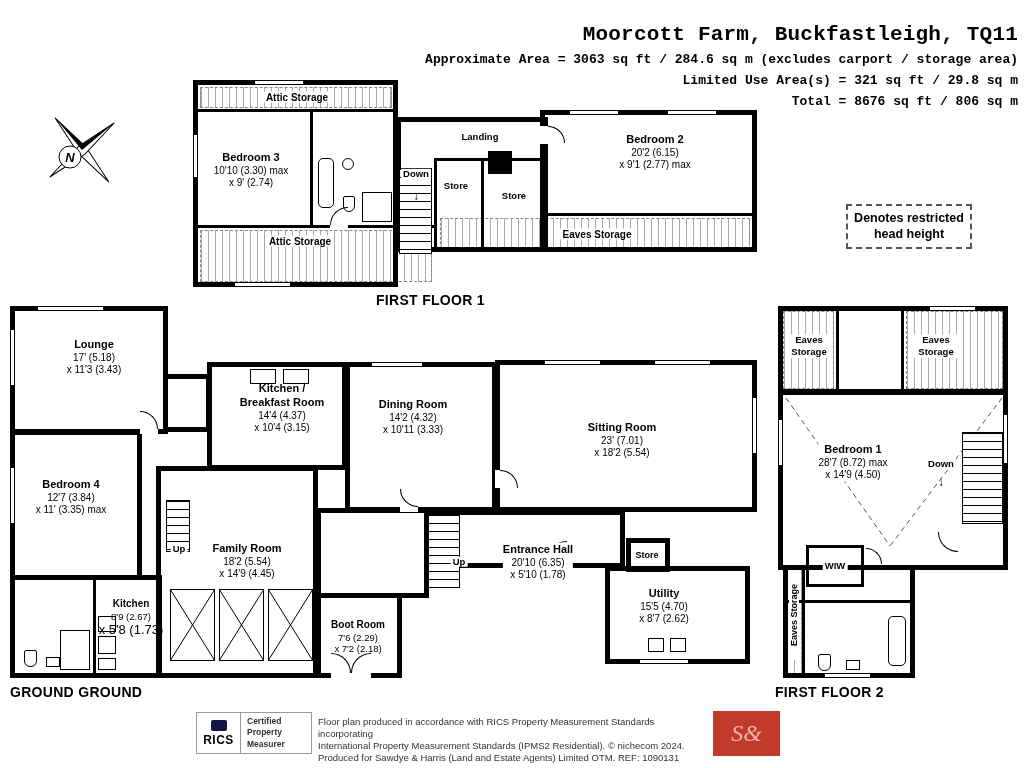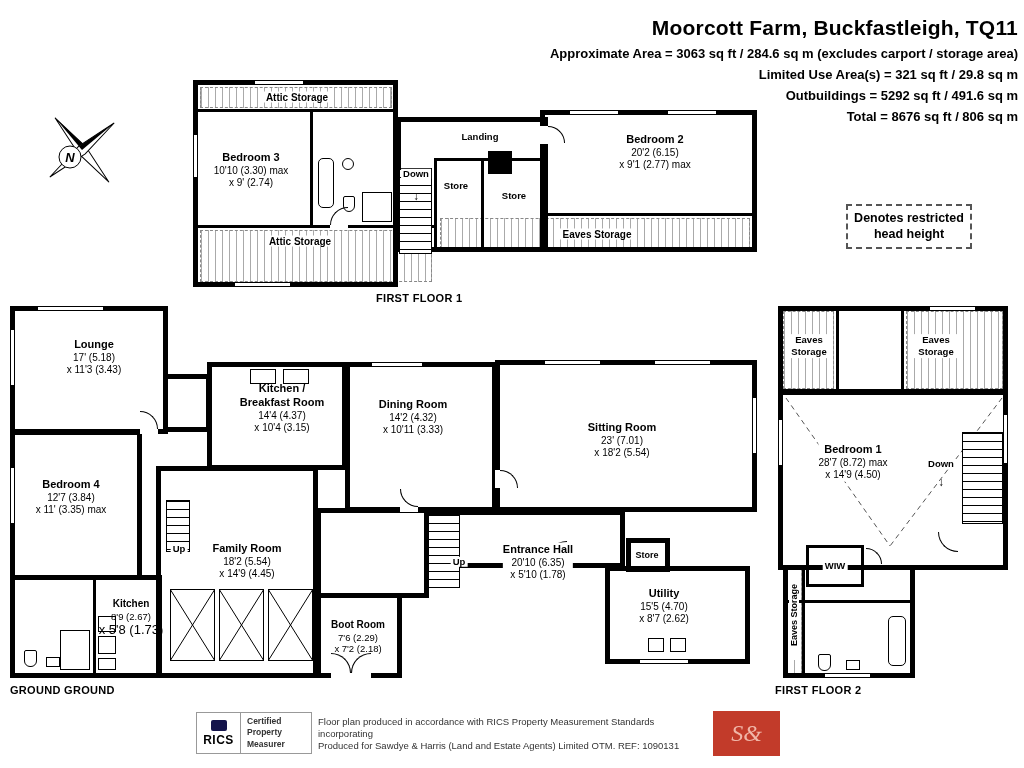--- a/index.html
+++ b/index.html
@@ -2,21 +2,21 @@
 <html><head>
 <meta charset="utf-8">
 <style>
   * { margin:0; padding:0; box-sizing:border-box; }
   html,body { background:#fff; }
   body { font-family:"Liberation Sans", sans-serif; color:#000; }
   .page { position:relative; width:1024px; height:768px; background:#fff; overflow:hidden; }
   .abs { position:absolute; }
 
   
-  .header { position:absolute; top:16px; right:6px; text-align:right; }
+  .header { position:absolute; top:23px; right:6px; text-align:right;font-family:Liberation Mono, monospace; }
   .title { font-size:21px; font-weight:bold; letter-spacing:0.2px; }
   .area-line { font-size:13px; font-weight:bold; margin-top:6px; }
   .note { font-size:10.5px; margin-top:6px; }
 
   .legend { position:absolute; left:846px; top:204px; width:126px; padding:5px 4px;
             border:2px dashed #555; text-align:center; font-size:12.5px; font-weight:bold; line-height:1.25; background:#fff; }
 
   
   .wall { position:absolute; border:5px solid #000; background:transparent; }
   .wall2 { position:absolute; border:3px solid #000; background:transparent; }
@@ -25,21 +25,21 @@
            background:repeating-linear-gradient(90deg,#aaa 0 1px,transparent 1px 7px); }
   .hatch-label { position:absolute; transform:translate(-50%,-50%); font-size:10px; font-weight:bold;
                  background:#fff; padding:0 3px; white-space:nowrap; }
   .room-label { position:absolute; transform:translate(-50%,-50%); text-align:center; line-height:1.25; }
   .room-name { font-weight:bold; font-size:11px; }
   .room-dim { font-size:10px; }
   .bgw { background:#fff; }
   .small-bold { position:absolute; transform:translate(-50%,-50%); font-weight:bold; font-size:9.5px;
                 white-space:nowrap; background:#fff; padding:0 2px; line-height:1.1; }
   .arrow { position:absolute; transform:translate(-50%,-50%); font-size:12px; font-weight:bold; }
-  .caption { position:absolute; font-weight:bold; font-size:11px; letter-spacing:0.3px; }
+  .caption { position:absolute; font-weight:bold; font-size:14px; letter-spacing:0.3px; }
   .stairs-v { position:absolute; border:1px solid #000;
               background:repeating-linear-gradient(180deg,#000 0,#000 1px,#fff 1px,#fff 8px); }
   .win-h { position:absolute; height:5px; background:#fff; border-top:1px solid #000; border-bottom:1px solid #000; }
   .win-v { position:absolute; width:5px; background:#fff; border-left:1px solid #000; border-right:1px solid #000; }
   .gap { position:absolute; background:#fff; }
   .post { position:absolute; background:#000; }
   .fixture { position:absolute; border:1px solid #000; background:#fff; }
   .arc { position:absolute; }
   .arc-tl { border-top:1px solid #000; border-left:1px solid #000; border-top-left-radius:100%; }
   .arc-tr { border-top:1px solid #000; border-right:1px solid #000; border-top-right-radius:100%; }
@@ -61,21 +61,20 @@
 </style>
 </head>
 <body>
 
 <div class="page">
 
   <div class="header">
     <div class="title">Moorcott Farm, Buckfastleigh, TQ11</div>
     <div class="area-line">Approximate Area = 3063 sq ft / 284.6 sq m (excludes carport / storage area)</div>
     <div class="area-line">Limited Use Area(s) = 321 sq ft / 29.8 sq m</div>
-    <div class="area-line">Outbuildings = 5292 sq ft / 491.6 sq m</div>
     <div class="area-line">Total = 8676 sq ft / 806 sq m</div>
   </div>
 
   <div class="legend">Denotes restricted head height</div>
 
   <svg class="abs" style="left:40px;top:105px;width:85px;height:90px">
     <g transform="rotate(-40 42 45)" stroke="#000" stroke-width="1">
       <polygon points="42,3 47,45 42,87 37,45" fill="#fff"></polygon>
       <polygon points="42,3 47,45 42,45" fill="#000" stroke="none"></polygon>
       <polygon points="0,45 42,40 84,45 42,50" fill="#fff"></polygon>
@@ -328,20 +327,21 @@
     </div>
     <div class="cert-lines">
       <div>Certified</div>
       <div>Property</div>
       <div>Measurer</div>
     </div>
   </div>
 
   <div class="footer-text">
     <div>Floor plan produced in accordance with RICS Property Measurement Standards incorporating</div>
+    <div>International Property Measurement Standards (IPMS2 Residential).   © nichecom 2024.</div>
     <div>Produced for Sawdye &amp; Harris (Land and Estate Agents) Limited OTM.   REF: 1090131</div>
   </div>
 
   <div class="sh-logo">
     <div class="sh-glyph">S&amp;</div>
   </div>
 
 </div>
 
 </body></html>

